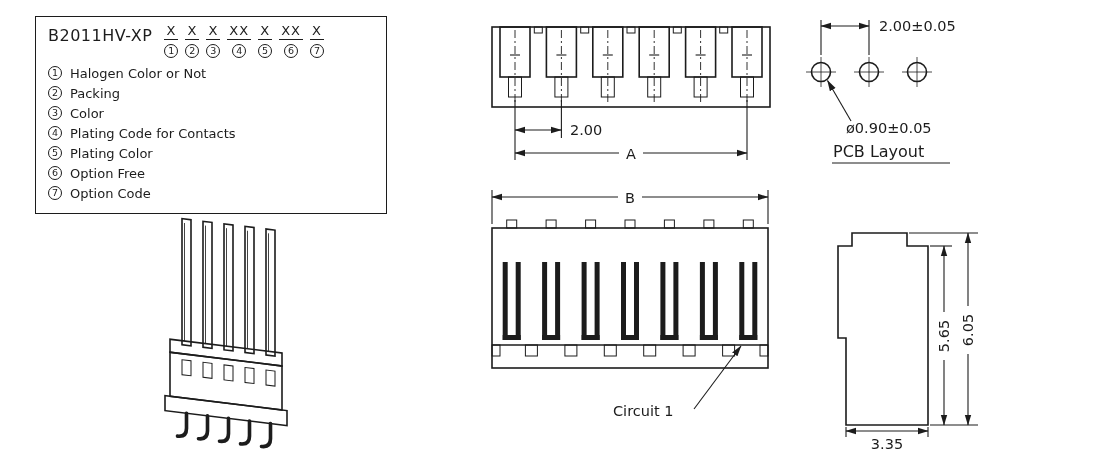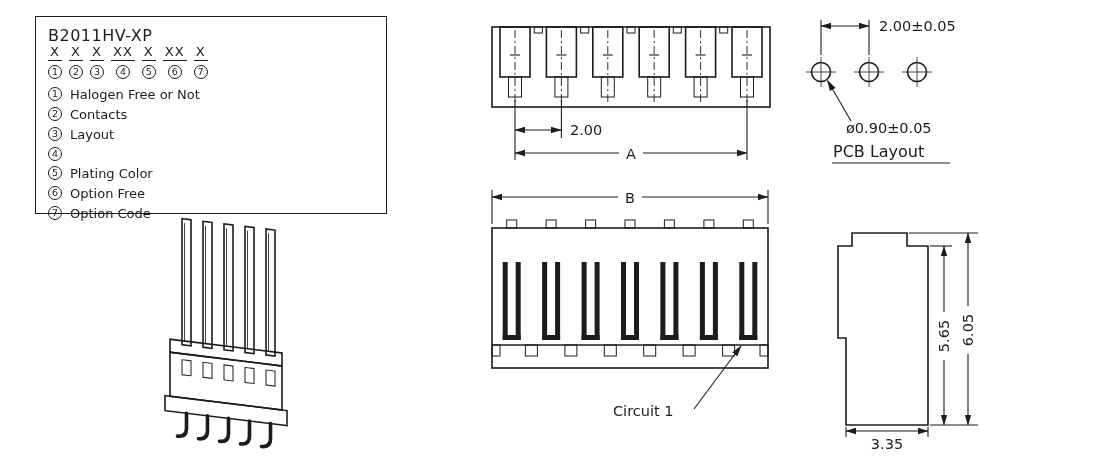--- a/index.html
+++ b/index.html
@@ -3,21 +3,21 @@
 <meta charset="utf-8">
 <style>
   html,body{margin:0;padding:0;}
   body{width:1100px;height:456px;background:#ffffff;font-family:"DejaVu Sans",sans-serif;color:#1c1c1c;}
   .canvas{position:relative;width:1100px;height:456px;background:#ffffff;overflow:hidden;}
   svg{position:absolute;left:0;top:0;}
 
   
   .legend{position:absolute;left:35px;top:16px;width:352px;height:198px;border:1.6px solid #1c1c1c;
           box-sizing:border-box;padding:7px 8px 4px 12px;background:#fff;}
-  .pn-row{display:flex;align-items:flex-start;flex-direction:column;}
+  .pn-row{display:flex;align-items:flex-start;}
   .pn{font-size:16px;letter-spacing:.5px;margin-right:12px;white-space:nowrap;margin-top:2px;}
   .codes{display:flex;gap:7px;}
   .code{display:flex;flex-direction:column;align-items:center;}
   .x{font-size:13px;border-bottom:1.3px solid #1c1c1c;padding:0 2px;letter-spacing:1px;line-height:1.15;}
   .circ{width:14px;height:14px;border:1.2px solid #1c1c1c;border-radius:50%;font-size:9.5px;line-height:14px;
         display:flex;align-items:center;justify-content:center;margin-top:4px;flex:0 0 auto;box-sizing:border-box;}
   .legend-list{margin-top:8px;display:flex;flex-direction:column;gap:5px;}
   .legend-item{display:flex;align-items:center;gap:8px;font-size:13px;}
   .legend-item .circ{margin-top:0;}
 
@@ -68,32 +68,33 @@
           </div>
         <div class="code">
             <span class="x">X</span>
             <span class="circ">7</span>
           </div>
       </div>
     </div>
     <div class="legend-list">
       <div class="legend-item">
           <span class="circ">1</span>
-          <span class="lbl">Halogen Free or Not</span>
+          <span class="lbl">Halogen Color or Not</span>
         </div>
       <div class="legend-item">
           <span class="circ">2</span>
-          <span class="lbl">Contacts</span>
+          <span class="lbl">Packing</span>
         </div>
       <div class="legend-item">
           <span class="circ">3</span>
-          <span class="lbl">Layout</span>
+          <span class="lbl">Color</span>
         </div>
       <div class="legend-item">
           <span class="circ">4</span>
+          <span class="lbl">Plating Code for Contacts</span>
         </div>
       <div class="legend-item">
           <span class="circ">5</span>
           <span class="lbl">Plating Color</span>
         </div>
       <div class="legend-item">
           <span class="circ">6</span>
           <span class="lbl">Option Free</span>
         </div>
       <div class="legend-item">

